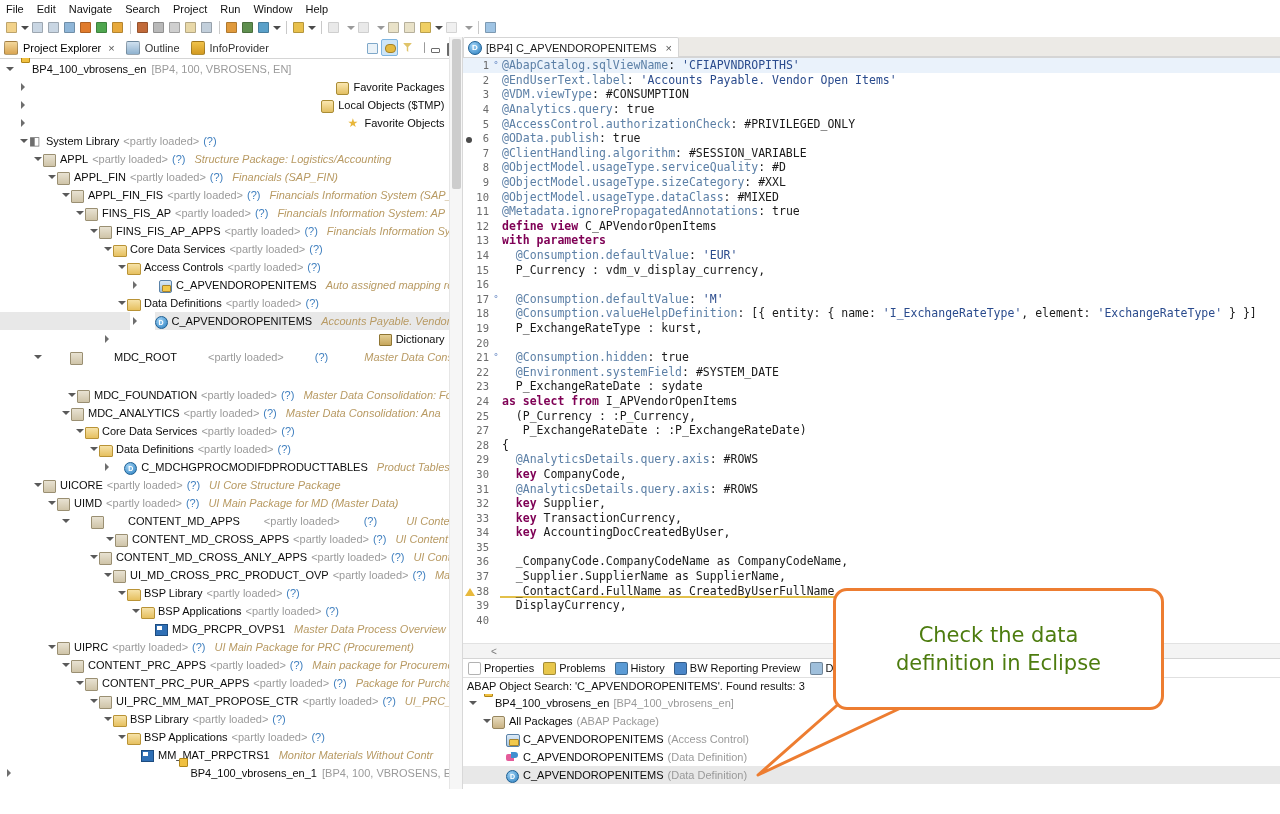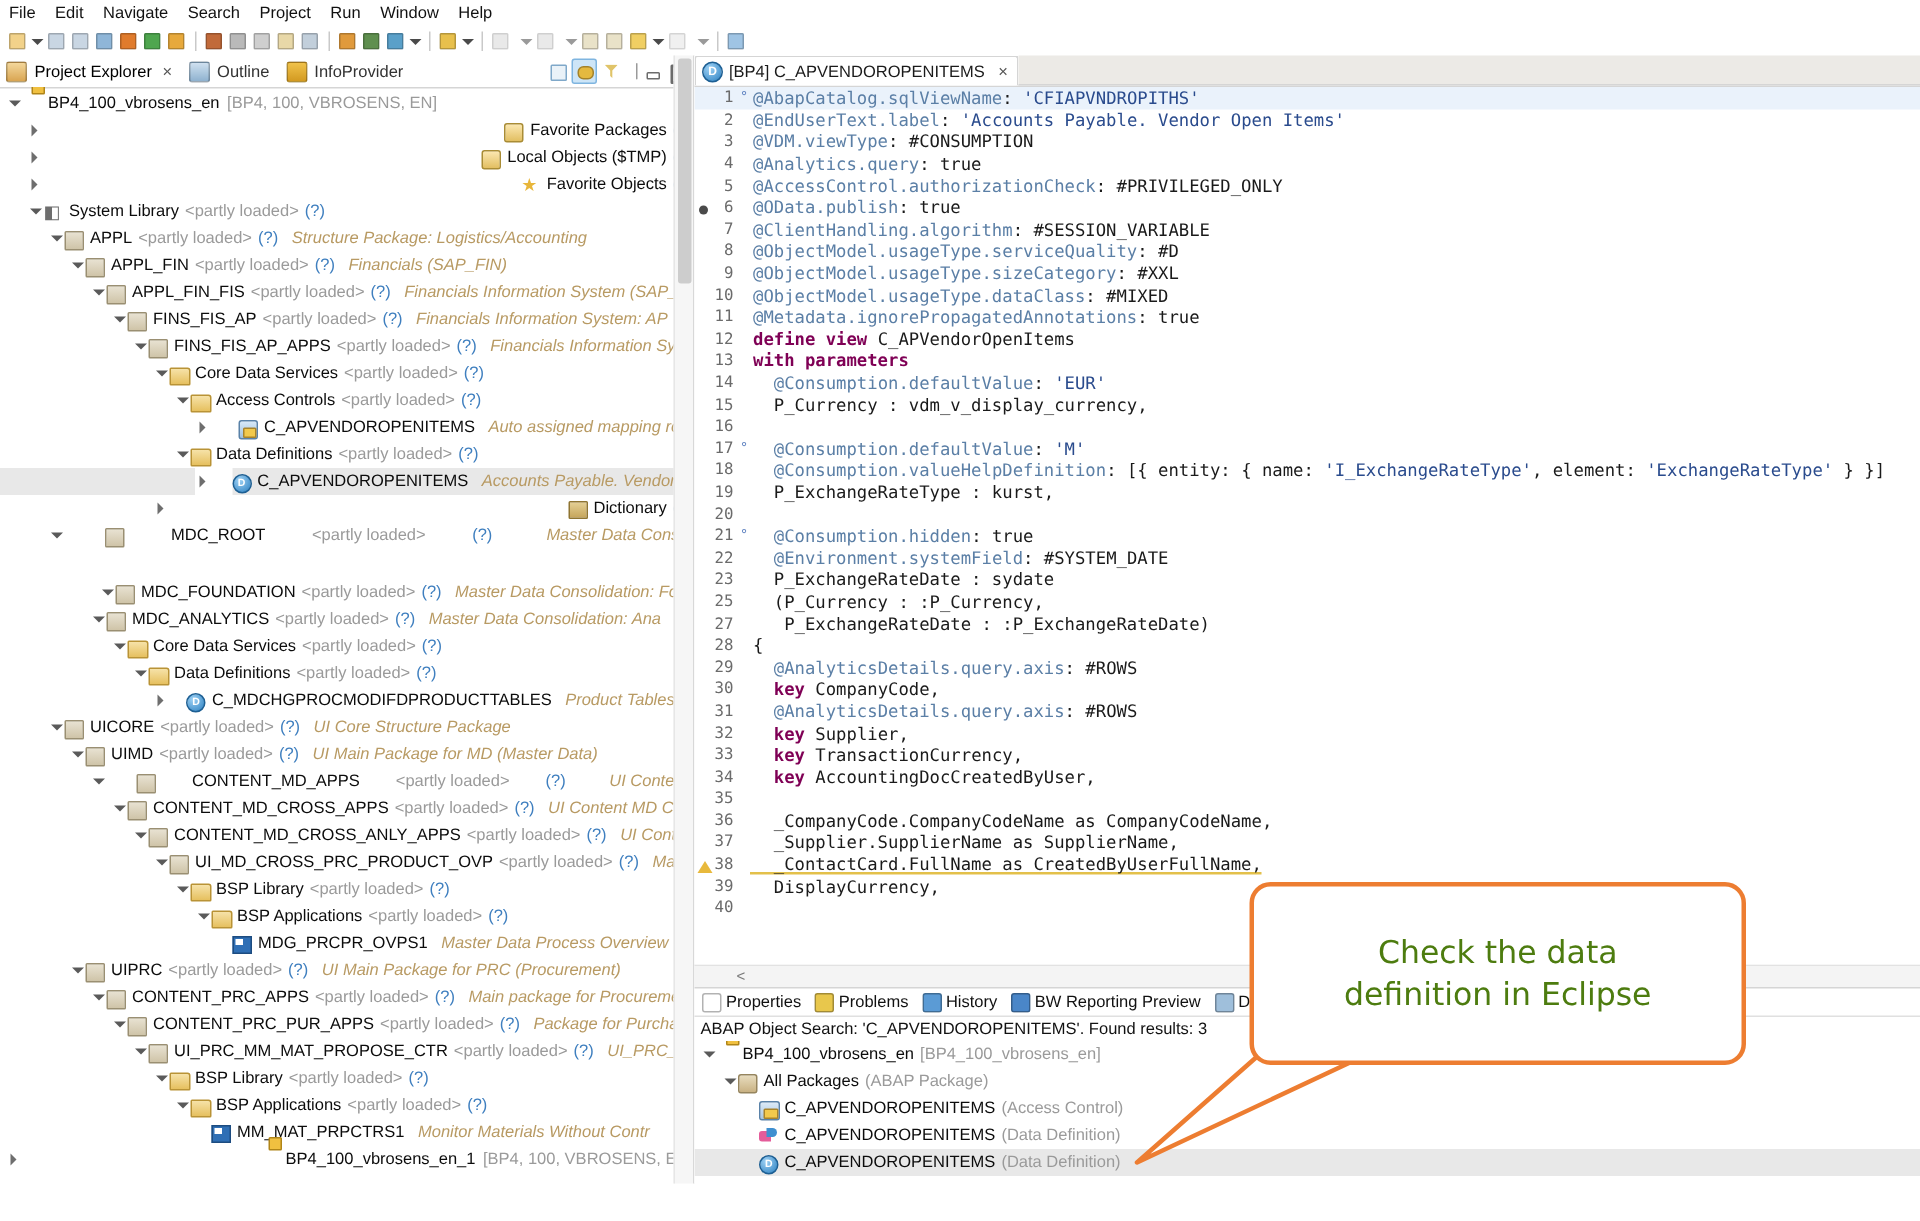--- a/index.html
+++ b/index.html
@@ -473,21 +473,21 @@
           <div class="row" style="padding-left: 60px; gap: 20px;">
             <span class="tw down"></span>
             <span class="ic">
               <span class="i-pkg" style="position: relative; display: block;"></span>
             </span>
             <span class="lbl">CONTENT_MD_APPS</span>
             <span class="dim">&lt;partly loaded&gt;</span>
             <span class="qm">(?)</span>
             <span class="desc">UI Content MD APPS</span>
           </div>
-          <div class="row" style="padding-left: 74px;">
+          <div class="row" style="padding-left: 104px;">
             <span class="tw down"></span>
             <span class="ic">
               <span class="i-pkg" style="position: relative; display: block;"></span>
             </span>
             <span class="lbl">CONTENT_MD_CROSS_APPS</span>
             <span class="dim">&lt;partly loaded&gt;</span>
             <span class="qm">(?)</span>
             <span class="desc">UI Content MD Cr</span>
           </div>
           <div class="row" style="padding-left: 88px;">
@@ -644,20 +644,21 @@
             <div class="cl"><span class="ln">14</span><span class="fold"></span><span class="ct"><span>  <span class="anno">@Consumption.defaultValue</span>: <span class="str">'EUR'</span></span></span></div>
             <div class="cl"><span class="ln">15</span><span class="fold"></span><span class="ct"><span>  P_Currency : vdm_v_display_currency,</span></span></div>
             <div class="cl"><span class="ln">16</span><span class="fold"></span><span class="ct"></span></div>
             <div class="cl"><span class="ln">17</span><span class="fold">°</span><span class="ct"><span>  <span class="anno">@Consumption.defaultValue</span>: <span class="str">'M'</span></span></span></div>
             <div class="cl"><span class="ln">18</span><span class="fold"></span><span class="ct"><span>  <span class="anno">@Consumption.valueHelpDefinition</span>: [{ entity: { name: <span class="str">'I_ExchangeRateType'</span>, element: <span class="str">'ExchangeRateType'</span> } }]</span></span></div>
             <div class="cl"><span class="ln">19</span><span class="fold"></span><span class="ct"><span>  P_ExchangeRateType : kurst,</span></span></div>
             <div class="cl"><span class="ln">20</span><span class="fold"></span><span class="ct"></span></div>
             <div class="cl"><span class="ln">21</span><span class="fold">°</span><span class="ct"><span>  <span class="anno">@Consumption.hidden</span>: true</span></span></div>
             <div class="cl"><span class="ln">22</span><span class="fold"></span><span class="ct"><span>  <span class="anno">@Environment.systemField</span>: #SYSTEM_DATE</span></span></div>
             <div class="cl"><span class="ln">23</span><span class="fold"></span><span class="ct"><span>  P_ExchangeRateDate : sydate</span></span></div>
+            <div class="cl"><span class="ln">24</span><span class="fold"></span><span class="ct"><span><span class="kw">as select from</span> I_APVendorOpenItems</span></span></div>
             <div class="cl"><span class="ln">25</span><span class="fold"></span><span class="ct"><span>  (P_Currency : :P_Currency,</span></span></div>
             <div class="cl"><span class="ln">27</span><span class="fold"></span><span class="ct"><span>   P_ExchangeRateDate : :P_ExchangeRateDate)</span></span></div>
             <div class="cl"><span class="ln">28</span><span class="fold"></span><span class="ct"><span>{</span></span></div>
             <div class="cl"><span class="ln">29</span><span class="fold"></span><span class="ct"><span>  <span class="anno">@AnalyticsDetails.query.axis</span>: #ROWS</span></span></div>
             <div class="cl"><span class="ln">30</span><span class="fold"></span><span class="ct"><span>  <span class="kw">key</span> CompanyCode,</span></span></div>
             <div class="cl"><span class="ln">31</span><span class="fold"></span><span class="ct"><span>  <span class="anno">@AnalyticsDetails.query.axis</span>: #ROWS</span></span></div>
             <div class="cl"><span class="ln">32</span><span class="fold"></span><span class="ct"><span>  <span class="kw">key</span> Supplier,</span></span></div>
             <div class="cl"><span class="ln">33</span><span class="fold"></span><span class="ct"><span>  <span class="kw">key</span> TransactionCurrency,</span></span></div>
             <div class="cl"><span class="ln">34</span><span class="fold"></span><span class="ct"><span>  <span class="kw">key</span> AccountingDocCreatedByUser,</span></span></div>
             <div class="cl"><span class="ln">35</span><span class="fold"></span><span class="ct"></span></div>

